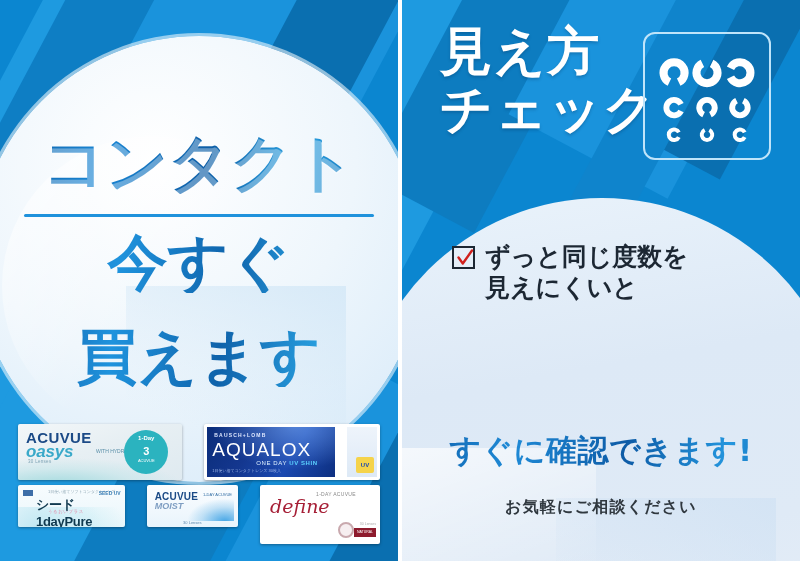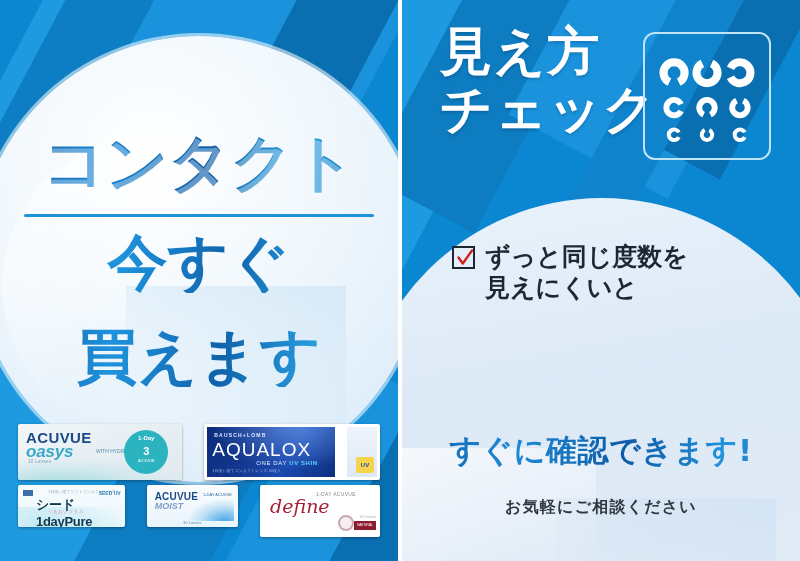--- a/index.html
+++ b/index.html
@@ -77,21 +77,21 @@
   .prow.r1{margin-bottom:5px;}
   .pbox{
     position:relative;border-radius:2px;overflow:hidden;
     box-shadow:0 1px 3px rgba(0,0,0,.35);
     font-size:6px;
   }
   .p-oasys{width:186px;height:56px;background:linear-gradient(160deg,#f3f7f9 0%,#e7eff3 45%,#dfeaf0 100%);}
   .p-aqualox{width:199px;height:56px;background:#ffffff;}
   .p-seed{width:112px;height:42px;background:linear-gradient(180deg,#f7fcfe 0%,#eaf6fb 100%);}
   .p-acuvue2{width:96px;height:42px;background:linear-gradient(180deg,#fbfdff 0%,#e9f4fc 100%);}
-  .p-define{width:126px;height:52px;background:#ffffff;}
+  .p-define{width:126px;height:59px;background:#ffffff;}
 
   .brand-oasys-1{position:absolute;left:8px;top:5px;font-size:15px;font-weight:bold;color:#1b4a86;letter-spacing:.4px;}
   .brand-oasys-2{position:absolute;left:8px;top:18px;font-size:17px;font-style:italic;font-weight:bold;color:#3aa9c9;letter-spacing:-.2px;}
   .brand-oasys-3{position:absolute;left:78px;top:24px;font-size:5px;color:#5a8fa8;}
   .brand-oasys-4{position:absolute;left:10px;top:35px;font-size:4.5px;color:#7fa3b5;letter-spacing:.3px;}
   .oasys-wave{position:absolute;left:0;bottom:0;width:100%;height:22px;
     background:radial-gradient(ellipse at 25% 130%,#9fd9dd 0%,rgba(190,228,232,.5) 45%,rgba(255,255,255,0) 72%);}
   .oasys-badge{position:absolute;right:14px;top:6px;width:44px;height:44px;border-radius:50%;background:#2bb3bf;}
   .oasys-badge b{position:absolute;left:0;top:5px;width:100%;text-align:center;color:#fff;font-size:6px;}
   .oasys-badge i{position:absolute;left:0;top:15px;width:100%;text-align:center;color:#fff;font-size:11px;font-style:normal;font-weight:bold;}

